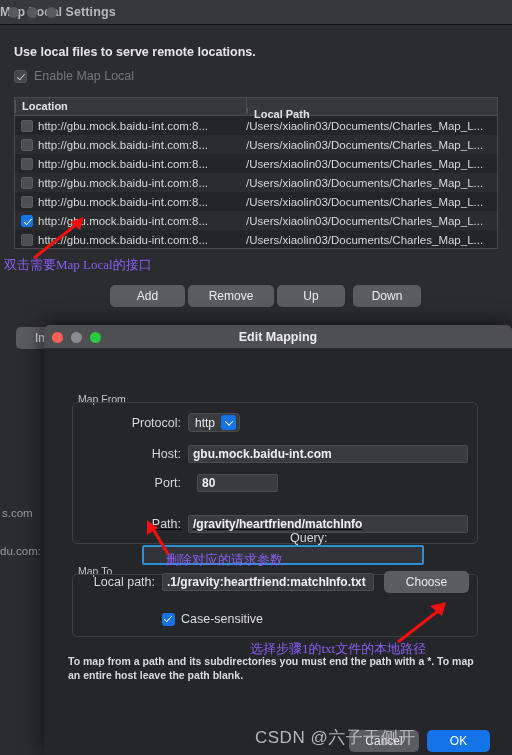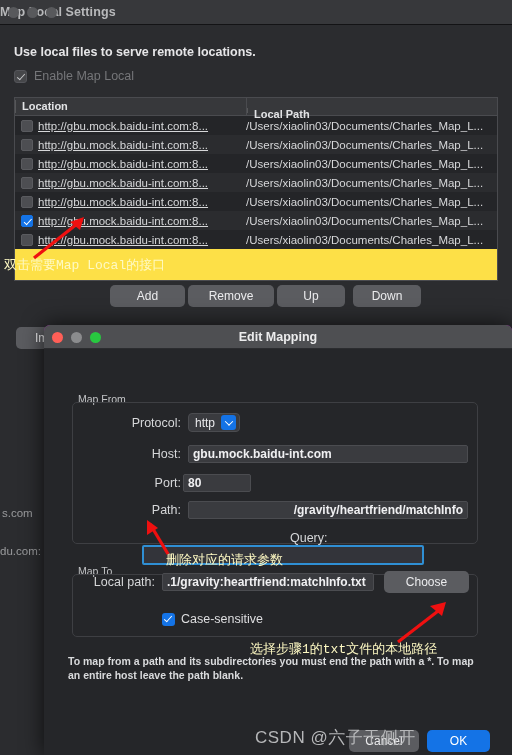--- a/index.html
+++ b/index.html
@@ -50,22 +50,22 @@
   }
   .cb-disabled::after {
     content: ""; position: absolute; left: 4px; top: 1px;
     width: 3px; height: 7px; border: solid #c8c9cb;
     border-width: 0 1.6px 1.6px 0; transform: rotate(42deg);
   }
   .enable-label { font-size: 12.5px; color: #757679; }
 
   
   .table-wrap {
-    position: absolute; left: 14px; top: 72px; width: 484px; height: 184px;
-    border: 1px solid #4a4b4f; background: #fde047; overflow: hidden;
+    position: absolute; left: 14px; top: 72px; width: 484px; height: 152px;
+    border: 1px solid #4a4b4f; background: #4c1d95; overflow: hidden;
   }
   .thead {
     display: flex; height: 18px; background: #37383b;
     border-bottom: 1px solid #4a4b4f;
   }
   .th {
     font-size: 11px; font-weight: bold; color: #e2e3e5;
     padding-left: 7px; line-height: 17px; position: relative;
   }
   .th.loc { width: 232px; border-right: 1px solid #4a4b4f; }
@@ -88,21 +88,21 @@
   .rcb.checked {
     background: #1473e6; border: 1px solid #1473e6; position: relative;
   }
   .rcb.checked::after {
     content: ""; position: absolute; left: 3.5px; top: 1px;
     width: 3px; height: 6.5px; border: solid #fff;
     border-width: 0 1.6px 1.6px 0; transform: rotate(42deg);
   }
   .cell-loc {
     width: 208px; white-space: nowrap; overflow: hidden;
-    text-overflow: clip; padding-right: 20px; text-decoration: underline;
+    text-overflow: clip; padding-right: 20px;
   }
   .cell-path { flex: 1; white-space: nowrap; overflow: hidden; }
 
   
   .btnrow1 { position: absolute; left: 0; top: 260px; width: 512px; height: 22px; }
   .btn {
     background: #5b5c60; color: #ebebed; border: none; border-radius: 5px;
     font-size: 12px; font-family: "Liberation Sans", sans-serif;
     height: 22px; line-height: 22px; text-align: center; cursor: default;
     position: absolute; padding: 0;
@@ -183,22 +183,22 @@
     border-width: 0 1.7px 1.7px 0; transform: rotate(42deg);
   }
   .cs-label { font-size: 12.5px; color: #dedee0; }
   .hint {
     position: absolute; left: 24px; top: 305px; width: 418px;
     font-size: 10.5px; font-weight: bold; color: #d9dadc; line-height: 14px;
   }
 
   
   .anno {
-    position: absolute; color: #fef9c3; font-size: 13px;
-    font-family: Liberation Mono, monospace; white-space: nowrap;
+    position: absolute; color: #8b5cf6; font-size: 13px;
+    font-family: Liberation Serif, serif; white-space: nowrap;
   }
   .arrow { position: absolute; }
 
   .watermark {
     position: absolute; left: 255px; top: 726px;
     font-size: 17px; color: #b6b7b9; white-space: nowrap;
     letter-spacing: 0.5px;
   }
 </style>
 </head>
@@ -315,26 +315,26 @@
         </span>
       </div>
 
       <div class="frow" style="left:40px; top:96px; width:390px;">
         <span class="flabel" style="width:97px;">Host:</span>
         <input class="finput" style="margin-left: 7px; width: 280px;" value="gbu.mock.baidu-int.com">
       </div>
 
       <div class="frow" style="left:40px; top:125px; width:390px;">
         <span class="flabel" style="width:97px;">Port:</span>
-        <input class="finput" style="margin-left: 2px; width: 68px;" value="80">
-      </div>
-
-      <div class="frow" style="left:40px; top:152px; width:390px;">
+        <input class="finput" style="margin-left: 16px; width: 81px;" value="80">
+      </div>
+
+      <div class="frow" style="left:40px; top:166px; width:390px;text-decoration:underline;">
         <span class="flabel" style="width:97px;">Path:</span>
-        <input class="finput" style="margin-left: 7px; width: 280px; text-align: right;" value="/gravity/heartfriend/matchInfo">
+        <input class="finput" style="margin-left: 7px; width: 280px;" value="/gravity/heartfriend/matchInfo">
       </div>
 
       <div class="frow" style="left:40px; top:182px; width:390px;flex-direction:column;">
         <span class="flabel" style="width:97px;">Query:</span>
         <input class="finput focused" style="margin-left: 7px; width: 282px;" value="">
       </div>
 
       <div class="group-label" style="left:30px; top:216px;">Map To</div>
       <div class="group" style="left:28px; top:225px; width:406px; height:63px;"></div>
 

